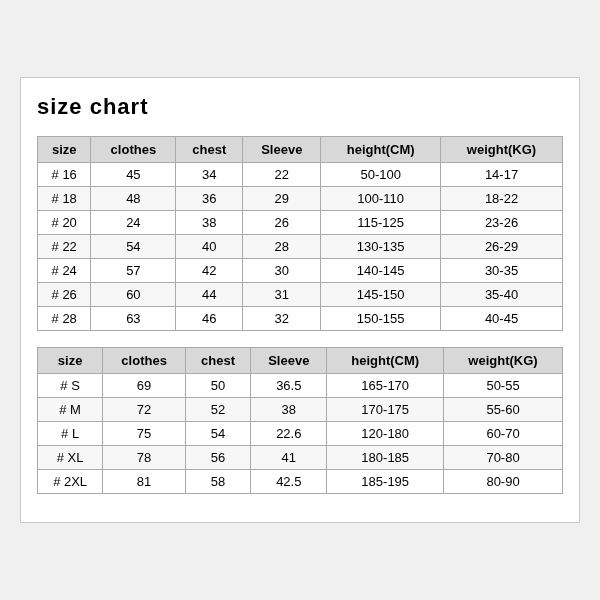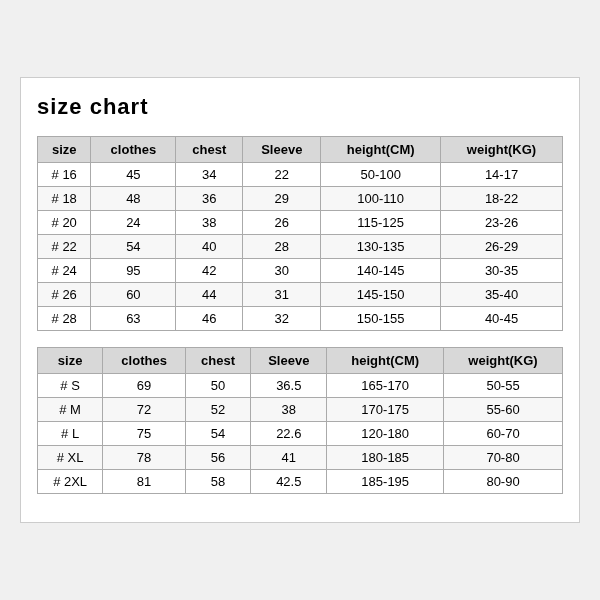--- a/index.html
+++ b/index.html
@@ -96,21 +96,21 @@
         <tr>
           <td># 22</td>
           <td>54</td>
           <td>40</td>
           <td>28</td>
           <td>130-135</td>
           <td>26-29</td>
         </tr>
         <tr>
           <td># 24</td>
-          <td>95</td>
+          <td>57</td>
           <td>42</td>
           <td>30</td>
           <td>140-145</td>
           <td>30-35</td>
         </tr>
         <tr>
           <td># 26</td>
           <td>60</td>
           <td>44</td>
           <td>31</td>

